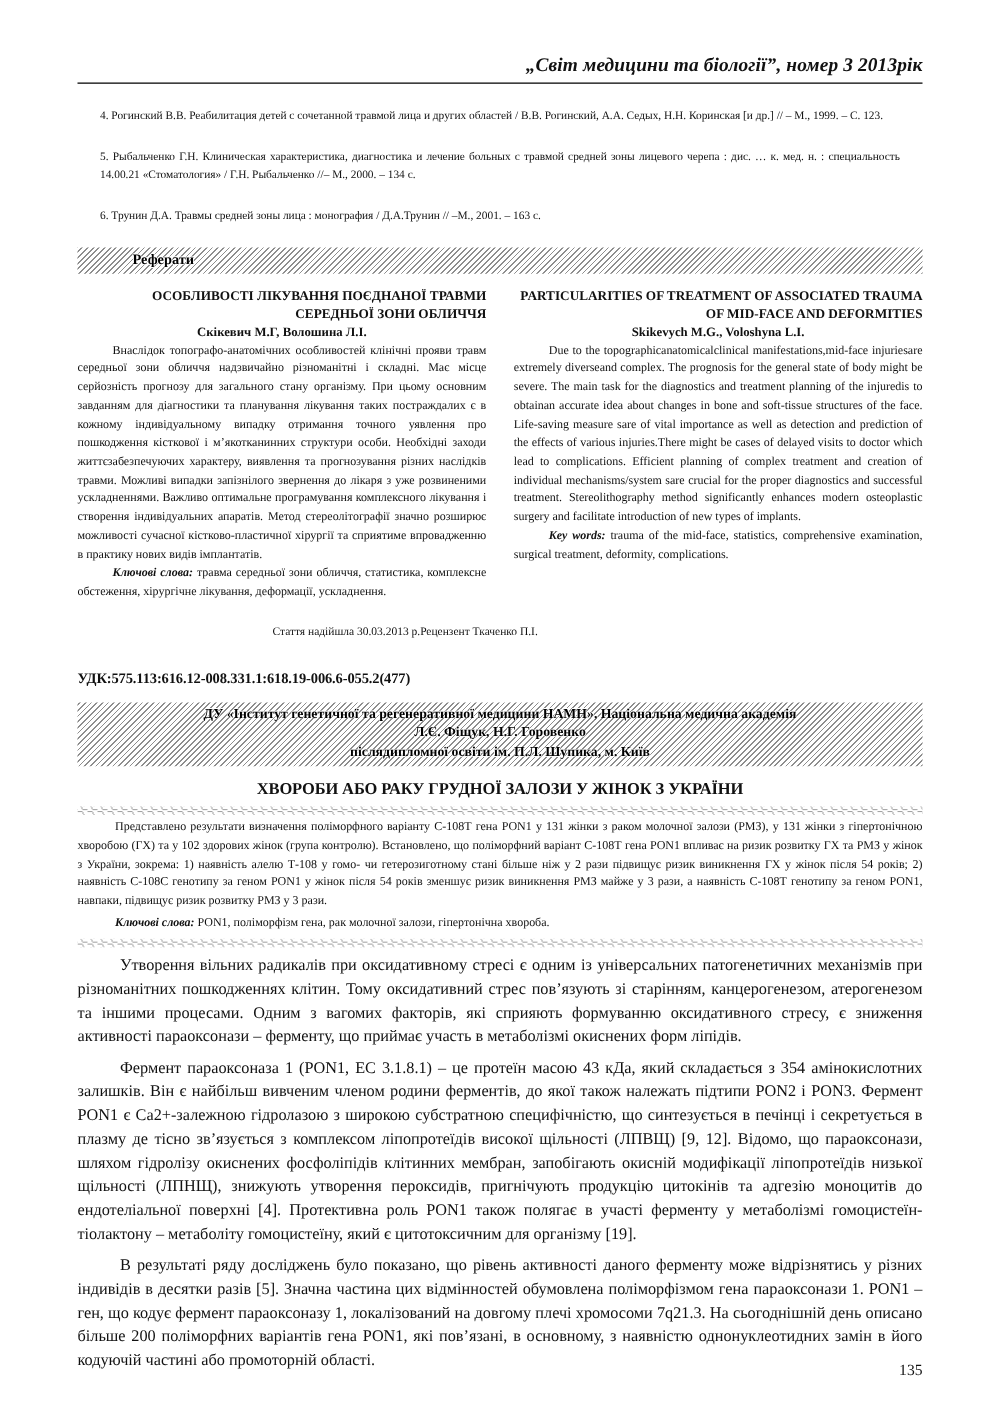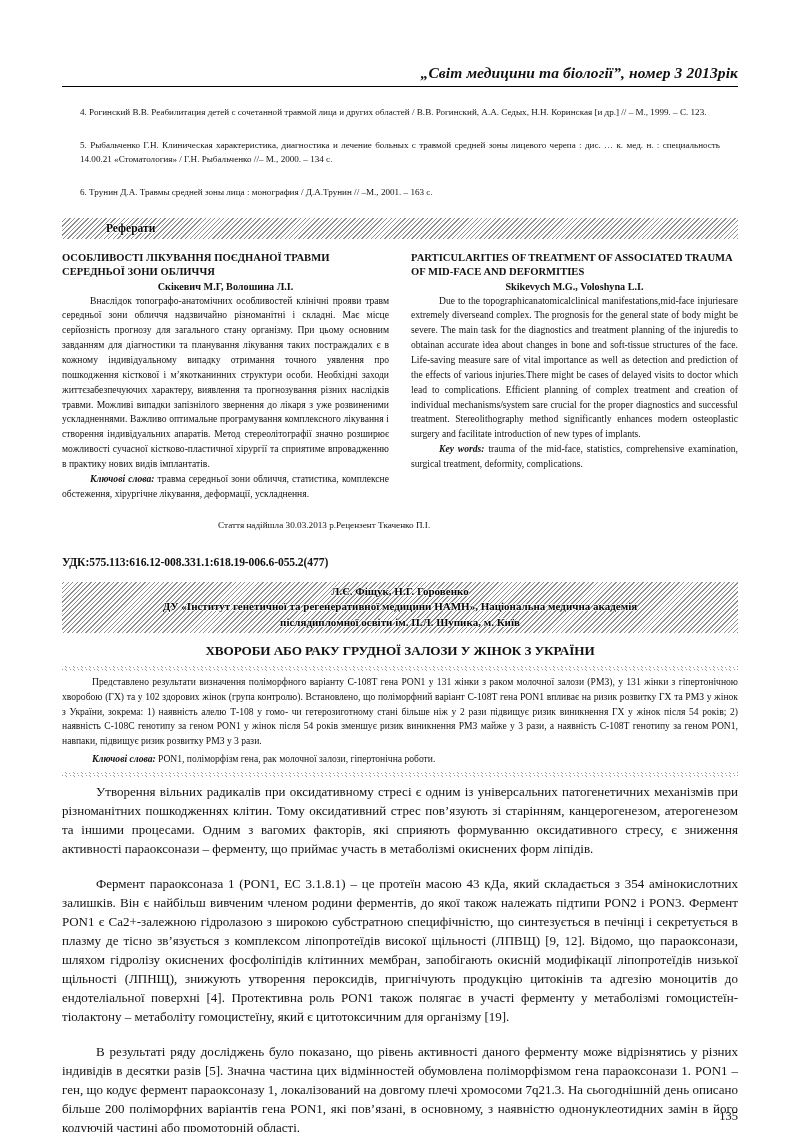--- a/index.html
+++ b/index.html
@@ -24,21 +24,20 @@
   }
 
   
   .running-head {
     padding-top: 44px;
     text-align: right;
     font-style: italic;
     font-weight: bold;
     font-size: 15.5px;
     letter-spacing: 0.1px;
-    margin-top: 20px;
   }
   .head-rule {
     border-bottom: 1.6px solid #000;
     margin-top: 4px;
   }
 
   
   .refs {
     margin-top: 10px;
     font-size: 9.1px;
@@ -76,21 +75,21 @@
   .banner-title .btext { font-size: 11px; }
 
   
   .abs-wrap {
     display: flex;
     margin-top: 12px;
     gap: 22px;
   }
   .abs-col { width: 334px; }
   .abs-title {
-    text-align: left;
+    text-align: right;
     font-weight: bold;
     font-size: 10.6px;
     line-height: 1.34;
     margin: 0;
   }
   .abs-authors {
     text-align: center;
     font-weight: bold;
     font-size: 10.2px;
     margin: 1px 0 2px 0;
@@ -169,21 +168,21 @@
 
   
   .body-text {
     margin: 0;
     padding-top: 3px;
     font-size: 13px;
     line-height: 1.46;
     text-align: justify;
     text-indent: 34px;
   }
-  .body-text + .body-text { margin-top: 13px; }
+  .body-text + .body-text { margin-top: 3px; }
 
   
   .folio {
     position: absolute;
     right: 62px;
     bottom: 28px;
     font-size: 12.5px;
   }
 </style>
 </head>
@@ -223,33 +222,33 @@
   </div>
 
   <div class="submit-row">
     <span class="left">Стаття надійшла 30.03.2013 р.</span>
     <span>Рецензент Ткаченко П.І.</span>
   </div>
 
   <div class="udc">УДК:575.113:616.12-008.331.1:618.19-006.6-055.2(477)</div>
 
   <div class="banner banner-title">
+    <span class="btext">ДУ «Інститут генетичної та регенеративної медицини НАМН», Національна медична академія</span>
     <span class="btext">Л.Є. Фіщук, Н.Г. Горовенко</span>
-    <span class="btext">ДУ «Інститут генетичної та регенеративної медицини НАМН», Національна медична академія</span>
     <span class="btext">післядипломної освіти ім. П.Л. Шупика, м. Київ</span>
   </div>
 
   <div class="art-title">
     <div>ХВОРОБИ АБО РАКУ ГРУДНОЇ ЗАЛОЗИ У ЖІНОК З УКРАЇНИ</div>
   </div>
 
   <div class="wavy"></div>
 
   <p class="summary">Представлено результати визначення поліморфного варіанту С-108Т гена PON1 у 131 жінки з раком молочної залози (РМЗ), у 131 жінки з гіпертонічною хворобою (ГХ) та у 102 здорових жінок (група контролю). Встановлено, що поліморфний варіант С-108Т гена PON1 впливає на ризик розвитку ГХ та РМЗ у жінок з України, зокрема: 1) наявність алелю Т-108 у гомо- чи гетерозиготному стані більше ніж у 2 рази підвищує ризик виникнення ГХ у жінок після 54 років; 2) наявність С-108С генотипу за геном PON1 у жінок після 54 років зменшує ризик виникнення РМЗ майже у 3 рази, а наявність С-108Т генотипу за геном PON1, навпаки, підвищує ризик розвитку РМЗ у 3 рази.</p>
-  <p class="summary"><span class="kw">Ключові слова:</span><span> PON1, поліморфізм гена, рак молочної залози, гіпертонічна роботи.</span></p>
+  <p class="summary"><span class="kw">Ключові слова:</span><span> PON1, поліморфізм гена, рак молочної залози, гіпертонічна хвороба.</span></p>
 
   <div class="wavy"></div>
 
 
   <p class="body-text">Утворення вільних радикалів при оксидативному стресі є одним із універсальних патогенетичних механізмів при різноманітних пошкодженнях клітин. Тому оксидативний стрес пов’язують зі старінням, канцерогенезом, атерогенезом та іншими процесами. Одним з вагомих факторів, які сприяють формуванню оксидативного стресу, є зниження активності параоксонази – ферменту, що приймає участь в метаболізмі окиснених форм ліпідів.</p>
   <p class="body-text">Фермент параоксоназа 1 (PON1, ЕС 3.1.8.1) – це протеїн масою 43 кДа, який складається з 354 амінокислотних залишків. Він є найбільш вивченим членом родини ферментів, до якої також належать підтипи PON2 і PON3. Фермент PON1 є Са2+-залежною гідролазою з широкою субстратною специфічністю, що синтезується в печінці і секретується в плазму де тісно зв’язується з комплексом ліпопротеїдів високої щільності (ЛПВЩ) [9, 12]. Відомо, що параоксонази, шляхом гідролізу окиснених фосфоліпідів клітинних мембран, запобігають окисній модифікації ліпопротеїдів низької щільності (ЛПНЩ), знижують утворення пероксидів, пригнічують продукцію цитокінів та адгезію моноцитів до ендотеліальної поверхні [4]. Протективна роль PON1 також полягає в участі ферменту у метаболізмі гомоцистеїн-тіолактону – метаболіту гомоцистеїну, який є цитотоксичним для організму [19].</p>
   <p class="body-text">В результаті ряду досліджень було показано, що рівень активності даного ферменту може відрізнятись у різних індивідів в десятки разів [5]. Значна частина цих відмінностей обумовлена поліморфізмом гена параоксонази 1. PON1 – ген, що кодує фермент параоксоназу 1, локалізований на довгому плечі хромосоми 7q21.3. На сьогоднішній день описано більше 200 поліморфних варіантів гена PON1, які пов’язані, в основному, з наявністю однонуклеотидних замін в його кодуючій частині або промоторній області.</p>
 
   <div class="folio">135</div>
 

